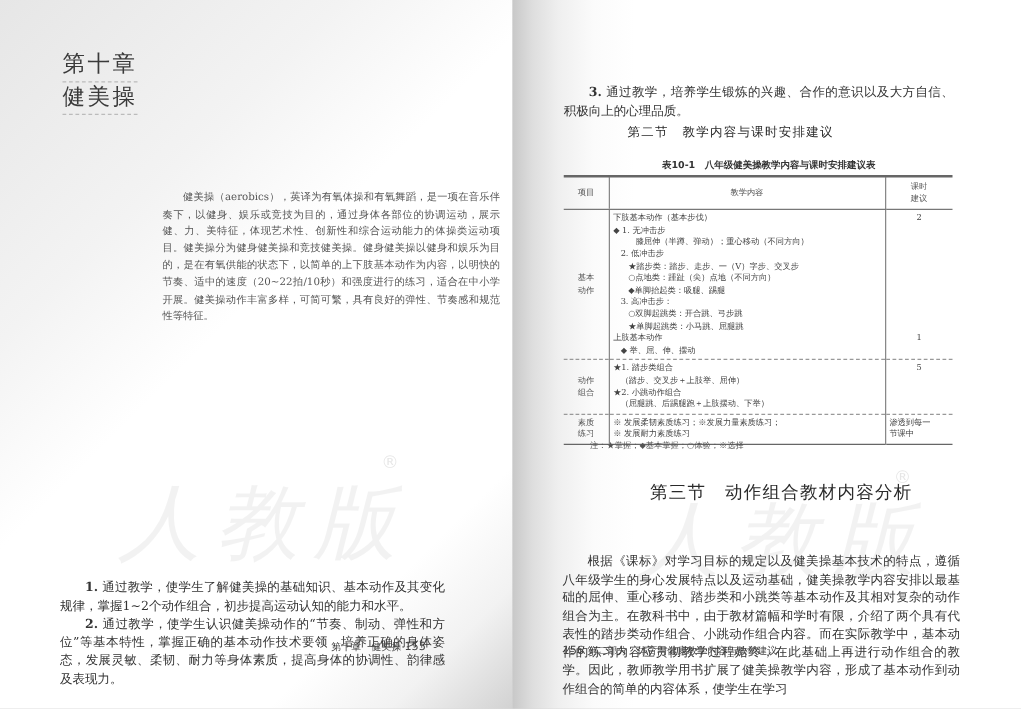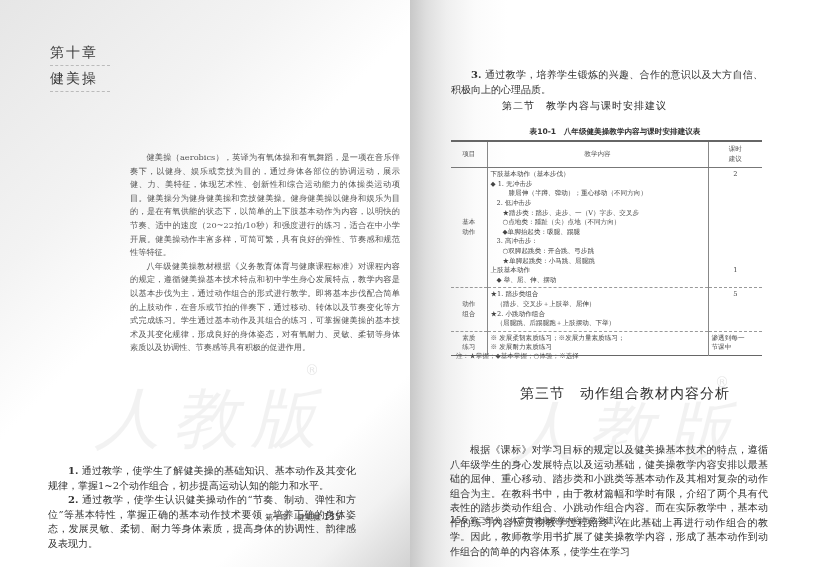--- a/index.html
+++ b/index.html
@@ -15,21 +15,21 @@
   }
   .page-right {
     position: absolute; left: 410px; top: 0; width: 407px; height: 567px;
     background: linear-gradient(90deg, #c8c8c8 0%, #dedede 4%, #efefef 9%, #fbfbfb 16%, #ffffff 24%, #ffffff 100%);
     overflow: hidden;
   }
 
   
   .chapter-title { position: absolute; left: 50px; top: 40px; width: 60px; }
   .chapter-title .line {
-    font-family: "DejaVu Serif", serif; font-size: 14px; letter-spacing: 2px; color: #3a3a3a;
+    font-family: "DejaVu Serif", serif; font-size: 18px; letter-spacing: 2px; color: #3a3a3a;
     line-height: 24px; border-bottom: 1px dashed #bbb; padding-bottom: 1px; white-space: nowrap;
   }
 
   .para-small {
     position: absolute; left: 130px; width: 270px;
     font-size: 8.2px; line-height: 13.6px; color: #555; text-align: justify;
   }
   .para-small p { text-indent: 2em; }
 
   .watermark {
@@ -67,37 +67,36 @@
   table.course td.proj { text-align: center; vertical-align: middle; color: #555; width: 36px; }
   table.course td.content { border-left: 1px solid #888; border-right: 1px solid #888; }
   table.course td.hours { text-align: center; width: 54px; }
   table.course tr.sep td { border-bottom: 1px dashed #999; }
   table.course th.c2 { border-left: 1px solid #888; border-right: 1px solid #888; }
   .ind1 { padding-left: 6px; }
   .ind2 { padding-left: 12px; }
   .ind3 { padding-left: 18px; }
   .hours-block { display: block; text-align: center; }
 
-  .note { position: absolute; left: 46px; top: 266px; font-size: 6.6px; color: #555; white-space: nowrap; }
+  .note { position: absolute; left: 62px; top: 266px; font-size: 6.6px; color: #555; white-space: nowrap; }
 </style>
 </head>
 <body>
 
 <div class="spread">
 
   <div class="page-left">
 
     <div class="chapter-title">
       <div class="line">第十章</div>
       <div class="line">健美操</div>
     </div>
 
     <div class="para-small" style="top:151px;">
       <p>健美操（aerobics），英译为有氧体操和有氧舞蹈，是一项在音乐伴奏下，以健身、娱乐或竞技为目的，通过身体各部位的协调运动，展示健、力、美特征，体现艺术性、创新性和综合运动能力的体操类运动项目。健美操分为健身健美操和竞技健美操。健身健美操以健身和娱乐为目的，是在有氧供能的状态下，以简单的上下肢基本动作为内容，以明快的节奏、适中的速度（20~22拍/10秒）和强度进行的练习，适合在中小学开展。健美操动作丰富多样，可简可繁，具有良好的弹性、节奏感和规范性等特征。</p>
-      <p>八年级健美操教材根据《义务教育体育与健康课程标准》对课程内容的规定，遵循健美操基本技术特点和初中学生身心发展特点，教学内容是以基本步伐为主，通过动作组合的形式进行教学。即将基本步伐配合简单的上肢动作，在音乐或节拍的伴奏下，通过移动、转体以及节奏变化等方式完成练习。学生通过基本动作及其组合的练习，可掌握健美操的基本技术及其变化规律，形成良好的身体姿态，对有氧耐力、灵敏、柔韧等身体素质以及协调性、节奏感等具有积极的促进作用。</p>
     </div>
 
     <div class="watermark" style="left:95px; top:355px;">人教版</div>
     <div class="reg" style="left:305px; top:362px;">®</div>
 
 
     <div class="body-text" style="left:48px; top:436px; width:308px;">
       <p><b>1.</b> <span>通过教学，使学生了解健美操的基础知识、基本动作及其变化规律，掌握1~2个动作组合，初步提高运动认知的能力和水平。</span></p>
       <p><b>2.</b> <span>通过教学，使学生认识健美操动作的“节奏、制动、弹性和方位”等基本特性，掌握正确的基本动作技术要领，培养正确的身体姿态，发展灵敏、柔韧、耐力等身体素质，提高身体的协调性、韵律感及表现力。</span></p>
     </div>

